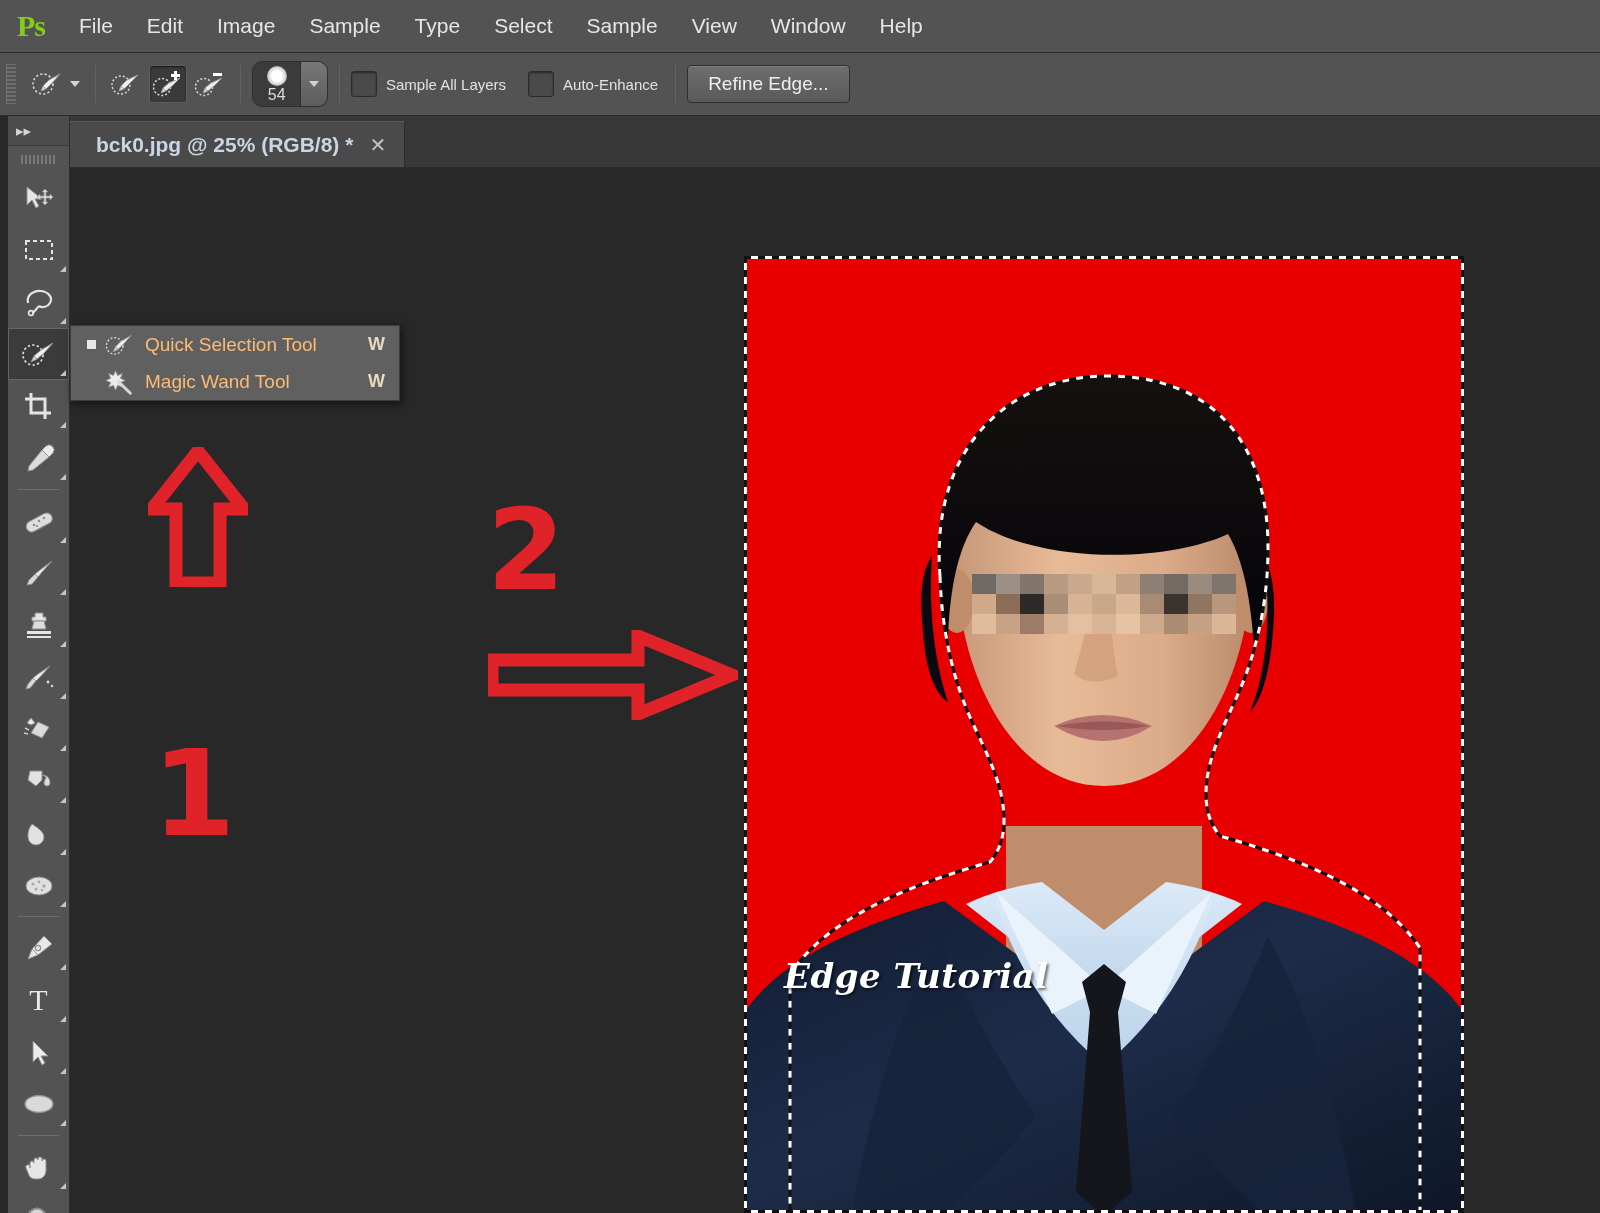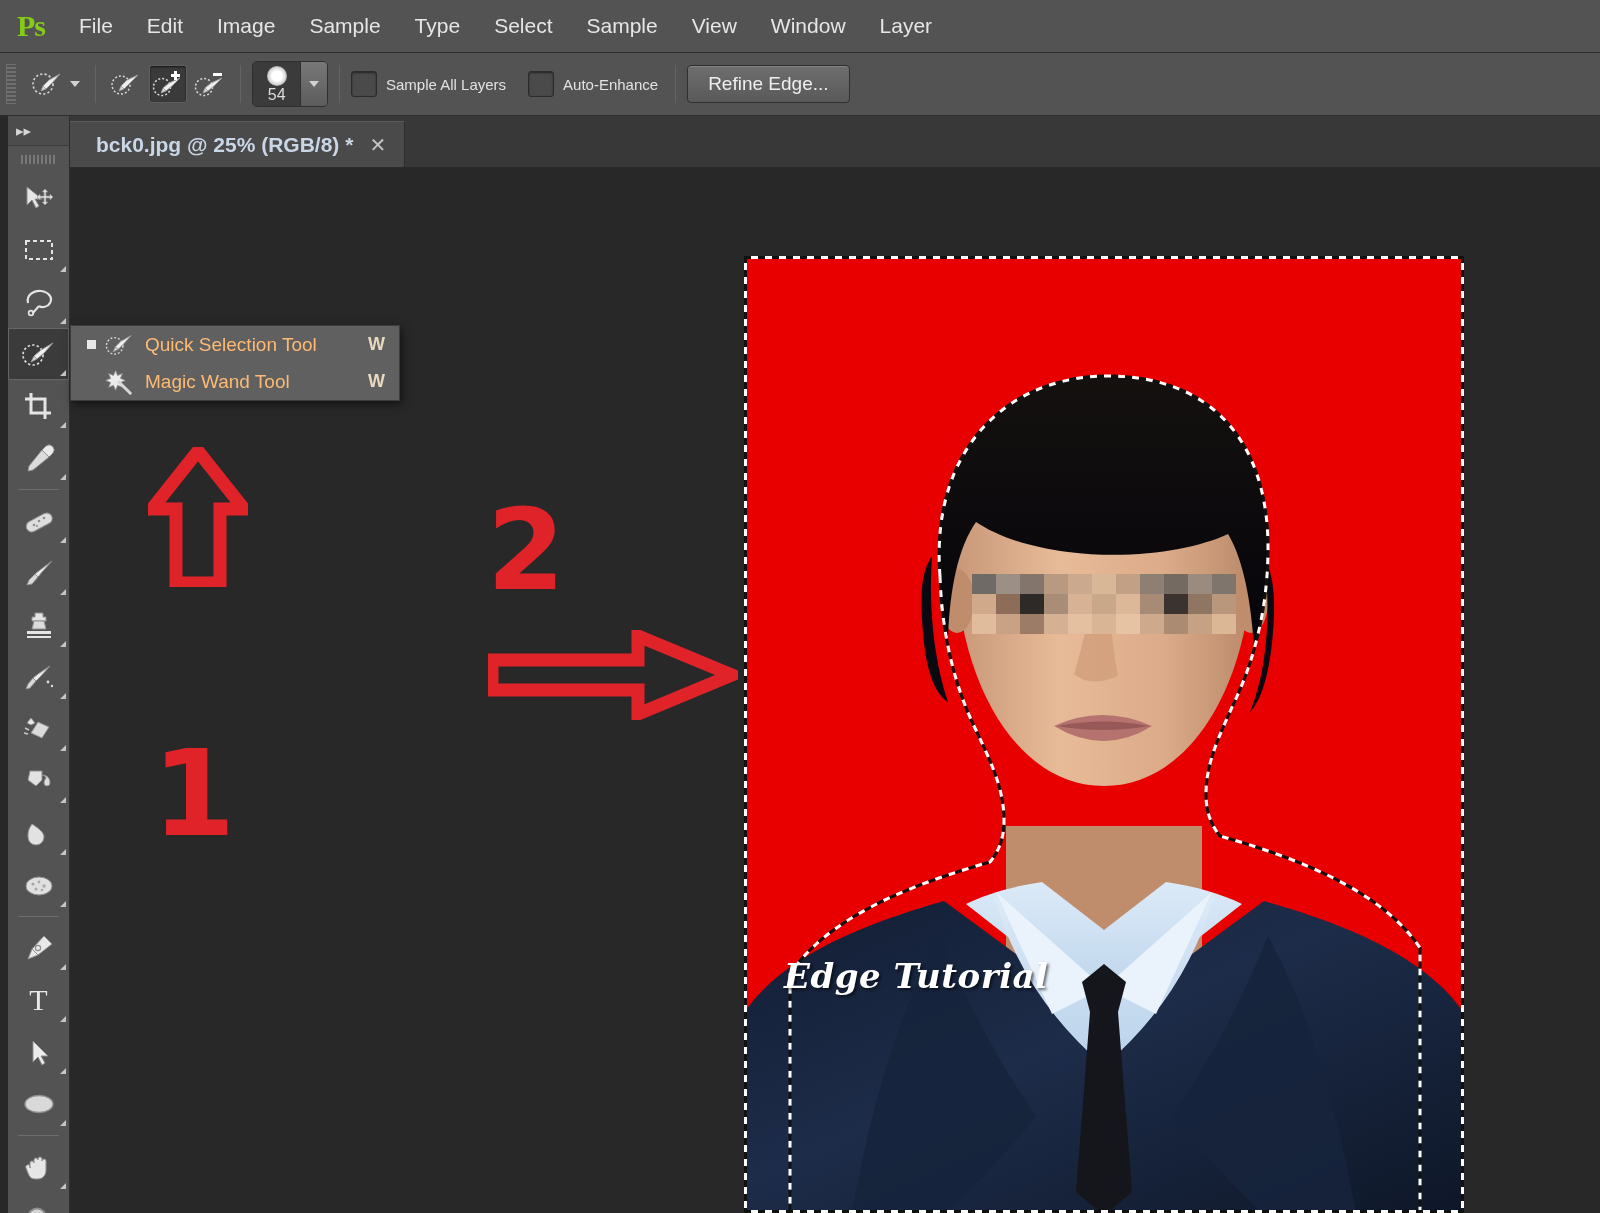--- a/index.html
+++ b/index.html
@@ -46,21 +46,21 @@
   .btn-icon {
     width: 38px; height: 38px; display: flex; align-items: center; justify-content: center;
     border-radius: 3px; position: relative;
   }
   .btn-icon.active { background: #3a3a3a; box-shadow: inset 0 1px 2px rgba(0,0,0,.65); border: 1px solid #5e5e5e; }
   .caret { width: 0; height: 0; border-left: 5px solid transparent; border-right: 5px solid transparent; border-top: 6px solid #d2d2d2; }
   .mode-group { display: flex; gap: 4px; align-items: center; }
 
   .brush-box {
     display: flex; align-items: stretch; height: 46px; width: 76px;
-    border: 1px solid #2f2f2f; border-radius: 5px; background: #434343; overflow: hidden;
+    border: 1px solid #2f2f2f; border-radius: 10px; background: #434343; overflow: hidden;
   }
   .brush-swatch {
     width: 48px; position: relative; background: #3b3b3b; display: flex;
     align-items: flex-end; justify-content: center;
   }
   .brush-dot {
     position: absolute; top: 4px; left: 50%; transform: translateX(-50%);
     width: 20px; height: 20px; border-radius: 50%;
     background: radial-gradient(circle, #fff 35%, #d6d6d6 60%, rgba(160,160,160,0) 100%);
   }
@@ -178,21 +178,21 @@
     <div class="ps-logo">Ps</div>
     <div class="menu-item">File</div>
     <div class="menu-item">Edit</div>
     <div class="menu-item">Image</div>
     <div class="menu-item">Sample</div>
     <div class="menu-item">Type</div>
     <div class="menu-item">Select</div>
     <div class="menu-item">Sample</div>
     <div class="menu-item">View</div>
     <div class="menu-item">Window</div>
-    <div class="menu-item">Layer</div>
+    <div class="menu-item">Help</div>
   </div>
 
   <div class="optionsbar">
     <div class="grip"></div>
 
     <div class="tool-preview">
       <span class="btn-icon">
         <svg width="34" height="30" viewBox="0 0 34 30">
           <circle cx="13" cy="15" r="10" fill="none" stroke="#d8d8d8" stroke-width="1.6" stroke-dasharray="2.2 2.2"></circle>
           <path d="M30 5 L22 14 L16 20 L13 17 L19 11 Z" fill="#efefef" stroke="#9a9a9a" stroke-width="1"></path>

